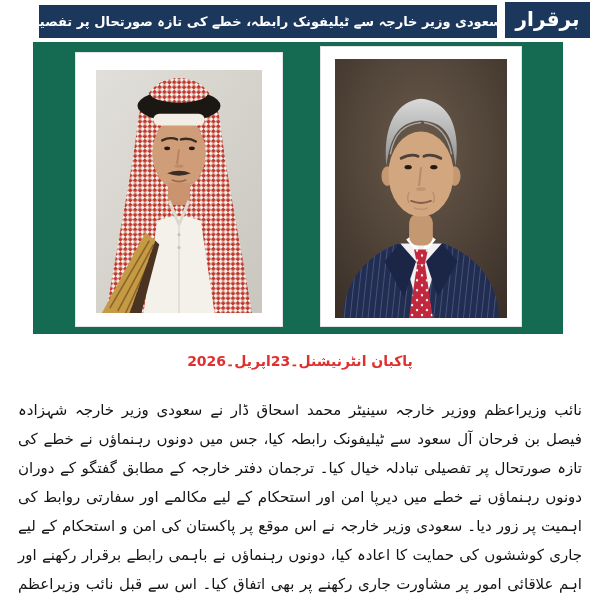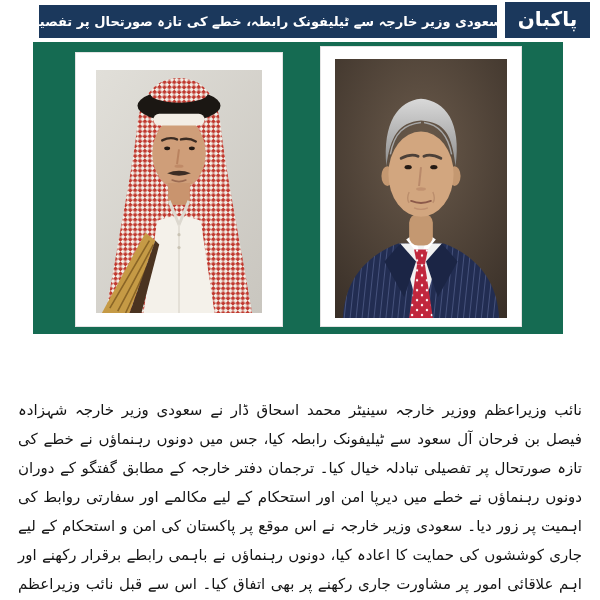--- a/index.html
+++ b/index.html
@@ -47,21 +47,21 @@
 </head>
 <body>
 
 <div id="page">
 
   <div class="headline-bar">
     <span>اسحاق ڈار کا سعودی وزیر خارجہ سے ٹیلیفونک رابطہ، خطے کی تازہ صورتحال پر تفصیلی تبادلہ خیال</span>
   </div>
 
   <div class="logo-box">
-    <span>پاکبان</span>
+    <span>برقرار</span>
   </div>
 
   <div class="green-band"></div>
 
   <figure class="photo-frame left">
     <svg viewBox="0 0 168 245" preserveAspectRatio="none" xmlns="http://www.w3.org/2000/svg">
       <defs>
         <linearGradient id="lpbg" x1="0" y1="0" x2="1" y2="1">
           <stop offset="0" stop-color="#e1dfd9"></stop>
             <stop offset="1" stop-color="#c9c6bf"></stop>
@@ -152,16 +152,17 @@
       <ellipse cx="74" cy="109" rx="3.6" ry="2.1" fill="#241a14"></ellipse>
       <ellipse cx="100" cy="109" rx="3.6" ry="2.1" fill="#241a14"></ellipse>
       <path d="M87,109 L85,128" stroke="#b9896a" stroke-width="2" fill="none"></path>
       <ellipse cx="87" cy="131" rx="5" ry="1.8" fill="#b9896a" opacity="0.7"></ellipse>
       <path d="M75,134 q-3,7 0,11 M99,134 q3,7 0,11" stroke="#bb8e6d" stroke-width="1.4" fill="none"></path>
       <path d="M77,143 Q87,147 97,143" stroke="#8c5a4a" stroke-width="2" fill="none" stroke-linecap="round"></path>
       <path d="M80,150 Q87,153 94,150" stroke="#c09070" stroke-width="1.2" fill="none"></path>
     </svg>
   </figure>
 
+  <div class="dateline">پاکبان انٹرنیشنل۔23اپریل۔2026</div>
 
   <p class="article-body">نائب وزیراعظم ووزیر خارجہ سینیٹر محمد اسحاق ڈار نے سعودی وزیر خارجہ شہزادہ فیصل بن فرحان آل سعود سے ٹیلیفونک رابطہ کیا، جس میں دونوں رہنماؤں نے خطے کی تازہ صورتحال پر تفصیلی تبادلہ خیال کیا۔ ترجمان دفتر خارجہ کے مطابق گفتگو کے دوران دونوں رہنماؤں نے خطے میں دیرپا امن اور استحکام کے لیے مکالمے اور سفارتی روابط کی اہمیت پر زور دیا۔ سعودی وزیر خارجہ نے اس موقع پر پاکستان کی امن و استحکام کے لیے جاری کوششوں کی حمایت کا اعادہ کیا، دونوں رہنماؤں نے باہمی رابطے برقرار رکھنے اور اہم علاقائی امور پر مشاورت جاری رکھنے پر بھی اتفاق کیا۔ اس سے قبل نائب وزیراعظم اور وزیر خارجہ اسحاق ڈار نے امریکی ناظم الامور نیٹلی بیکر اور چینی سفیر جیانگ زائی دونگ سے ملاقات کی جس میں خطے کی صورتحال پر تبادلہ خیال کیا گیا۔</p>
 
 </div>
 
 </body></html>

